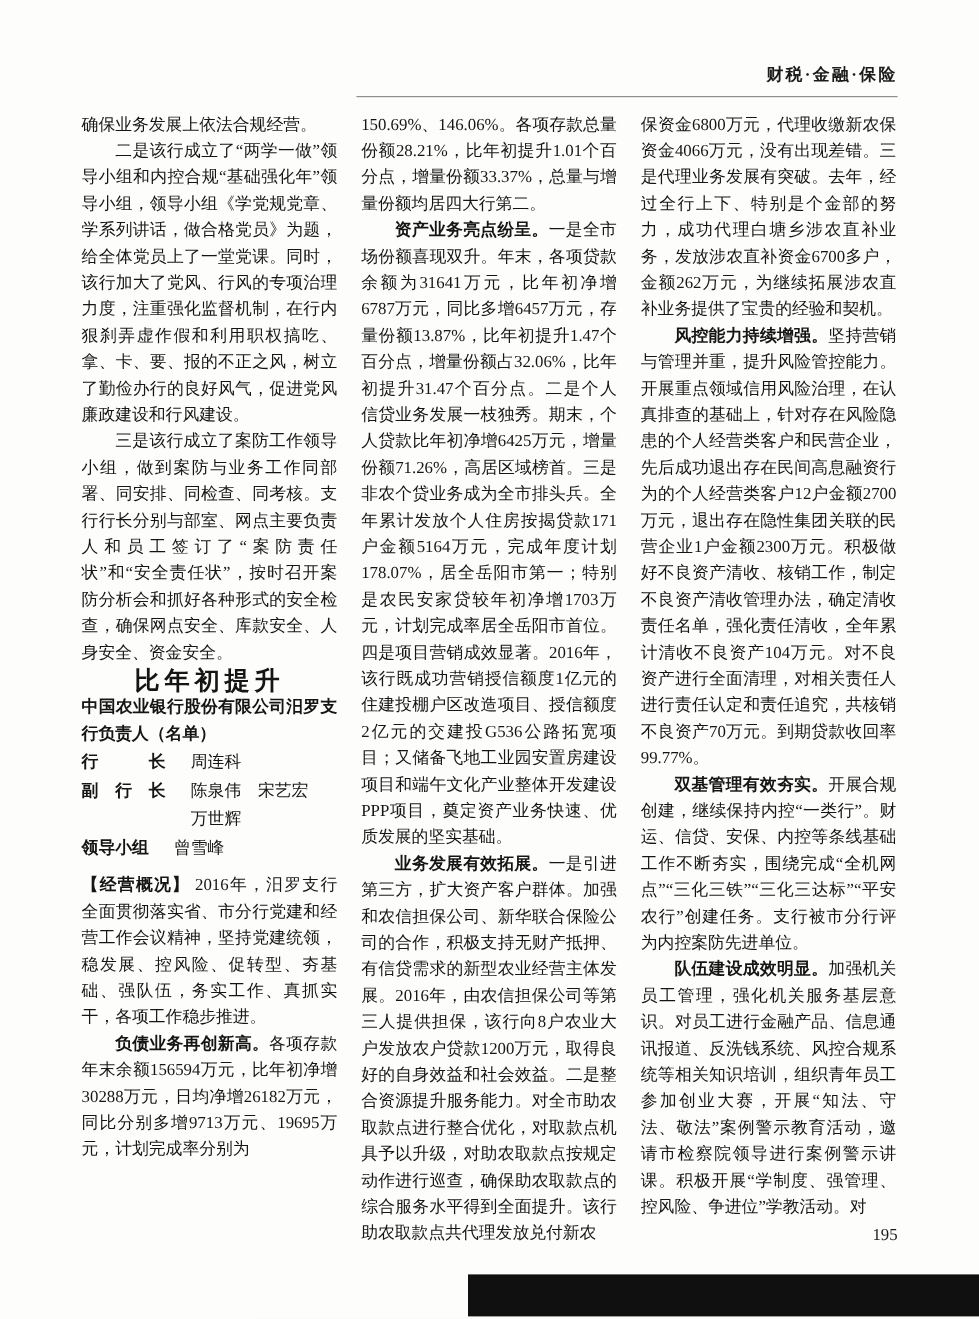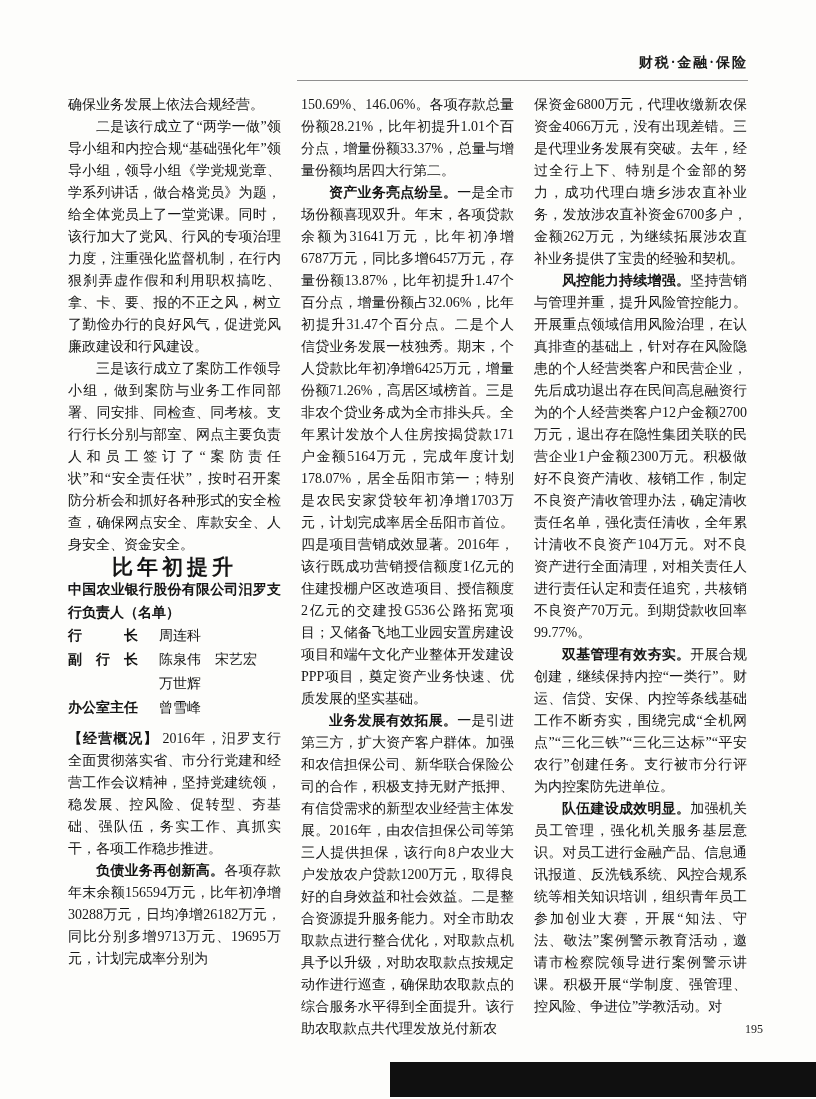--- a/index.html
+++ b/index.html
@@ -61,22 +61,22 @@
     font-weight: bold;
     white-space: pre;
     flex: 0 0 auto;
     margin-right: 21px;
   }
   .roster-names { flex: 1 1 auto; }
   .roster-name-line { display: block; }
   .intro-label { font-weight: bold; margin-right: 4px; }
   .page-number {
     position: absolute;
-    top: 1022px; right: 53px;
-    font-size: 12px;
+    top: 1022px; right: 68px;
+    font-size: 14px;
     color: #1a1a1a;
   }
   .footer-bar {
     position: absolute;
     left: 390px; right: 0; top: 1062px; height: 35px;
     background: #101010;
   }
 </style>
 </head>
 <body>
@@ -105,21 +105,21 @@
           </span>
         </div>
         <div class="roster-row">
           <span class="roster-label">副　行　长</span>
           <span class="roster-names">
             <span class="roster-name-line">陈泉伟　宋艺宏</span>
             <span class="roster-name-line">万世辉</span>
           </span>
         </div>
         <div class="roster-row">
-          <span class="roster-label">办公室主任</span>
+          <span class="roster-label">领导小组</span>
           <span class="roster-names">
             <span class="roster-name-line">曾雪峰</span>
           </span>
         </div>
       </div>
 
       <p class="cont"><span class="intro-label">【经营概况】</span><span>2016年，汨罗支行全面贯彻落实省、市分行党建和经营工作会议精神，坚持党建统领，稳发展、控风险、促转型、夯基础、强队伍，务实工作、真抓实干，各项工作稳步推进。</span></p>
 
       <p class="para"><span class="lead">负债业务再创新高。</span><span>各项存款年末余额156594万元，比年初净增30288万元，日均净增26182万元，同比分别多增9713万元、19695万元，计划完成率分别为</span></p>
     </div>

